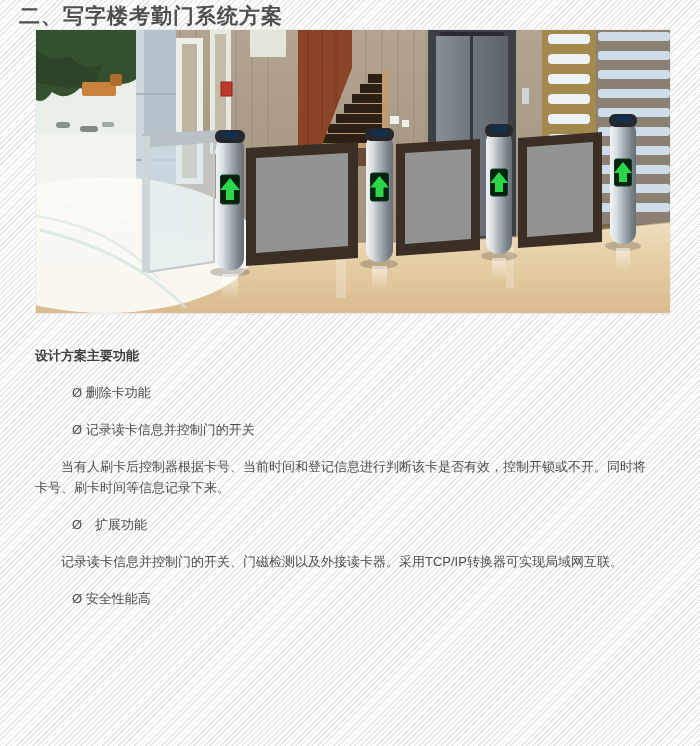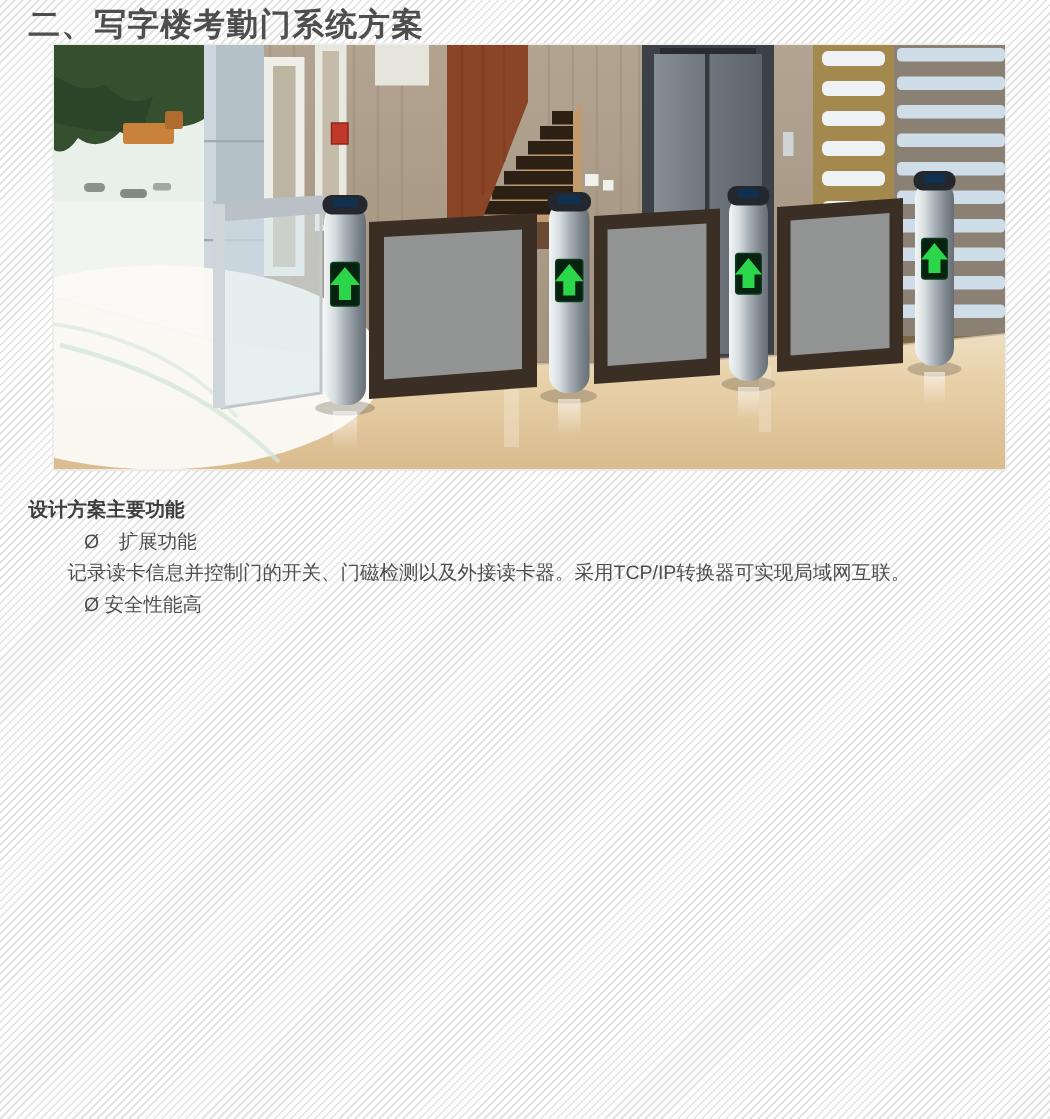--- a/index.html
+++ b/index.html
@@ -16,21 +16,21 @@
   .photo{
     position:absolute;left:36px;top:30px;width:634px;height:283px;
     background:#fff;outline:1px solid #ececec;
     box-shadow:0 1px 2px rgba(0,0,0,.08);
   }
   .photo svg{display:block;width:634px;height:283px;}
   .content{
     position:absolute;left:19px;top:329px;width:645px;
     font-size:13px;line-height:21px;color:#4d4d4d;
   }
-  .content p{margin:0;}
+  .content p{margin:16px;}
   .sec-head{font-weight:bold;color:#3e3e3e;}
   .f-head{padding-left:37px;}
   .f-body{text-indent:26px;}
 </style>
 </head>
 <body>
 
 <div id="page">
 
   <h1 class="title">二、写字楼考勤门系统方案</h1>
@@ -238,20 +238,25 @@
         <path d="M587,132 L596,143 L591,143 L591,152 L583,152 L583,143 L578,143 Z" fill="#2bd64b"></path>
         <rect x="580" y="218" width="14" height="22" fill="url(#refl)"></rect>
       </g>
     </svg>
   </div>
 
   <div class="content">
     <p class="sec-head">设计方案主要功能</p>
 
     <div>
+      <p class="f-head">Ø 删除卡功能</p>
+    </div>
+    <div>
+      <p class="f-head">Ø 记录读卡信息并控制门的开关</p>
+      <p class="f-body">当有人刷卡后控制器根据卡号、当前时间和登记信息进行判断该卡是否有效，控制开锁或不开。同时将卡号、刷卡时间等信息记录下来。</p>
     </div>
     <div>
       <p class="f-head">Ø　扩展功能</p>
       <p class="f-body">记录读卡信息并控制门的开关、门磁检测以及外接读卡器。采用TCP/IP转换器可实现局域网互联。</p>
     </div>
     <div>
       <p class="f-head">Ø 安全性能高</p>
 
     </div>
 

